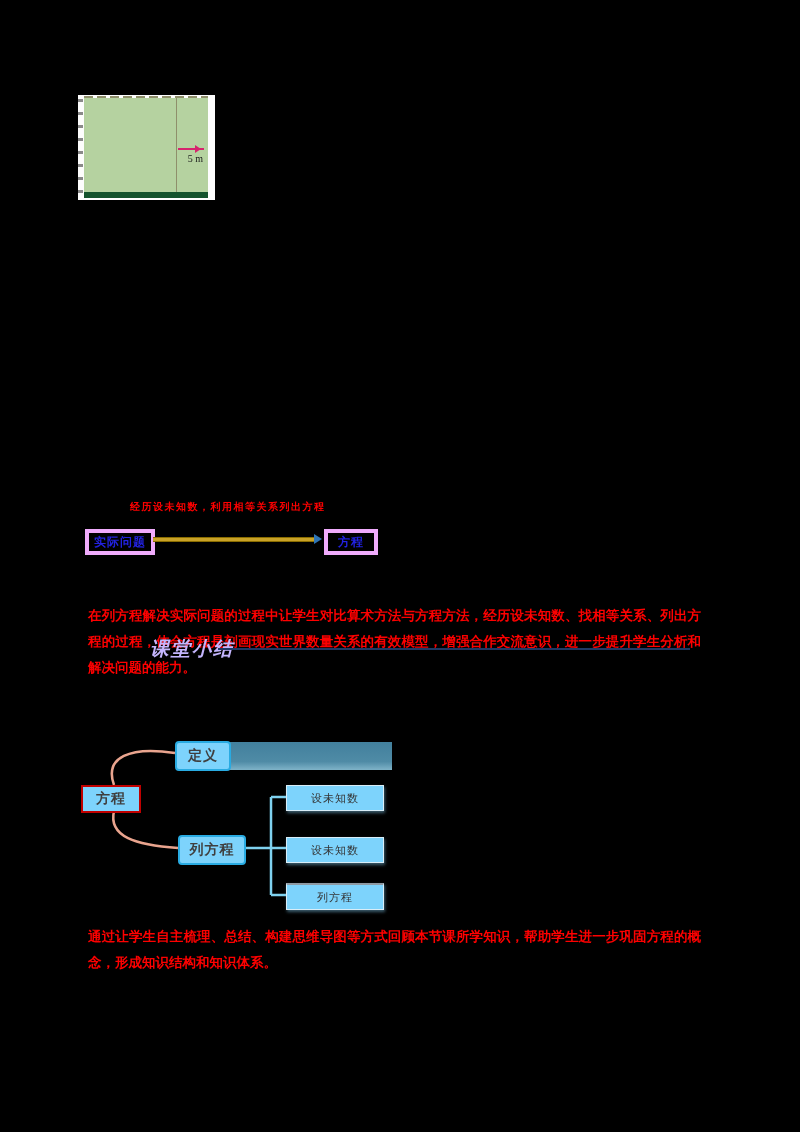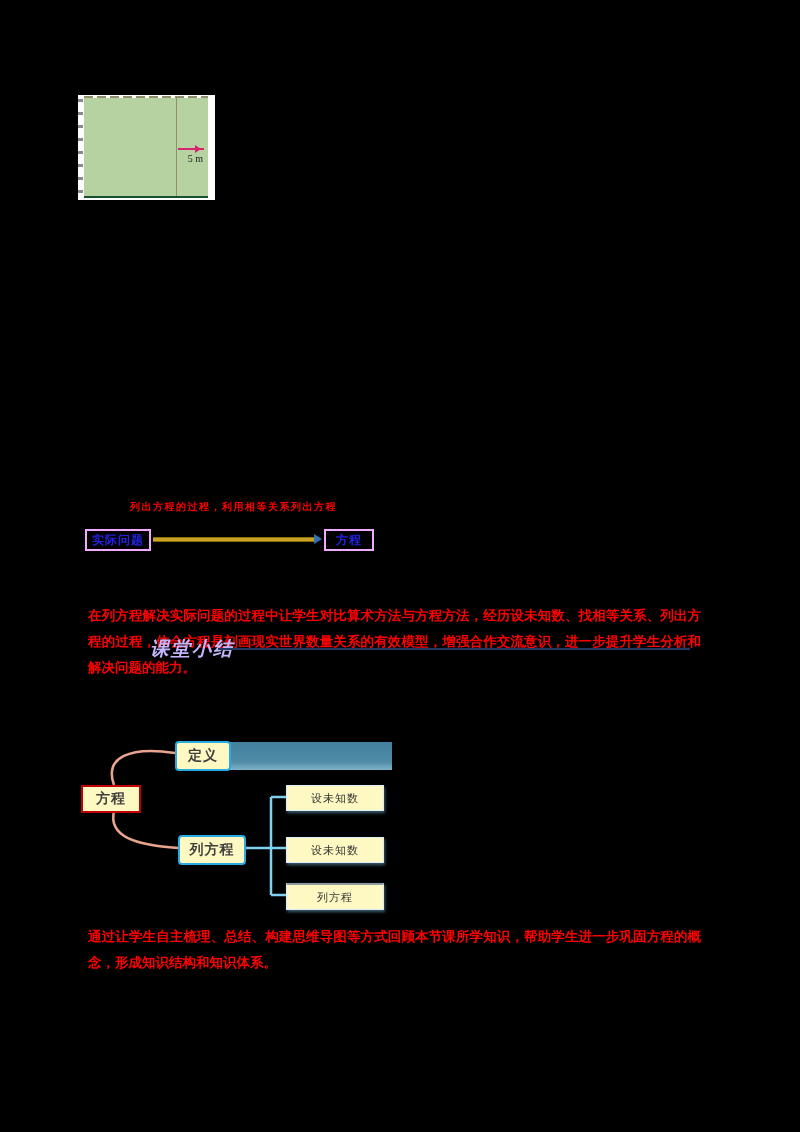--- a/index.html
+++ b/index.html
@@ -6,53 +6,53 @@
   body{
     width:800px;height:1132px;position:relative;overflow:hidden;
     background:#000;
     font-family:"Liberation Sans","DejaVu Sans",sans-serif;
   }
   
   .figure-card{position:absolute;left:78px;top:95px;width:137px;height:105px;background:#fdfdfd;}
   .figure-card .left-ticks{position:absolute;left:0;top:4px;bottom:4px;width:5px;
     background:repeating-linear-gradient(180deg,#8a8a8a 0 3px,transparent 3px 13px);}
   .figure-green{position:absolute;left:6px;right:7px;top:1px;bottom:2px;background:#b5d2a0;
-    border-top:2px solid #8f8f6b;border-bottom:2px solid #14532d;}
+    border-top:2px solid #8f8f6b;border-bottom:6px solid #14532d;}
   .figure-green .top-dashes{position:absolute;top:-2px;left:0;right:0;height:2px;
     background:repeating-linear-gradient(90deg,transparent 0 9px,#fff 9px 13px);}
   .figure-divider{position:absolute;top:0;bottom:0;right:31px;width:1px;background:#8f8f6b;}
   .figure-arrow{position:absolute;right:4px;top:50px;width:26px;height:2px;background:#d6246e;}
   .figure-arrow::after{content:"";position:absolute;right:-1px;top:-3px;border:4px solid transparent;
     border-left:6px solid #d6246e;}
   .figure-dim{position:absolute;right:5px;top:55px;font:10px "Liberation Serif","DejaVu Serif",serif;color:#1a1a1a;}
   
   .red-note{position:absolute;left:130px;top:500px;font-weight:bold;font-size:10px;color:#fe0000;letter-spacing:1.5px;}
   
-  .flow-box{position:absolute;top:529px;height:18px;line-height:18px;border:2px solid #f0abfc;
+  .flow-box{position:absolute;top:529px;height:18px;line-height:18px;border:4px solid #f0abfc;
     color:#2222e0;font-weight:bold;font-size:12px;text-align:center;letter-spacing:1px;background:transparent;}
   .flow-box.src{left:85px;width:62px;}
   .flow-box.dst{left:324px;width:46px;}
   .flow-line{position:absolute;left:153px;top:538px;width:162px;height:3px;background:#c9a227;
     box-shadow:0 -1px 0 #8a6d00,0 1px 0 #8a6d00;}
   .flow-arrowhead{position:absolute;left:314px;top:534px;width:0;height:0;
     border:5px solid transparent;border-left:8px solid #2e74b5;}
   
   .red-para{position:absolute;left:88px;width:613px;font-weight:bold;font-size:13.5px;
     line-height:26px;color:#fe0000;text-align:justify;}
   .red-para.mid{top:603px;}
   .red-para.bottom{top:924px;}
   
   .section-header{position:absolute;left:150px;top:636px;font-weight:bold;font-style:italic;
     font-size:19px;color:#c4b5fd;letter-spacing:2px;}
   .header-rule{position:absolute;left:218px;top:648px;width:472px;height:2px;background:#1f3864;}
   
   .mindmap{position:absolute;left:78px;top:733px;width:340px;height:195px;}
   .mindmap svg{position:absolute;left:0;top:0;}
   .mm-box{position:absolute;display:flex;align-items:center;justify-content:center;
-    background:#fef9c3;color:#3f3f3f;font-weight:bold;}
+    background:#7dd3fc;color:#3f3f3f;font-weight:bold;}
   .mm-root{left:3px;top:52px;width:56px;height:24px;border:2px solid #c00000;font-size:14px;letter-spacing:1px;}
   .mm-def{left:97px;top:8px;width:52px;height:26px;border:2px solid #29abe2;border-radius:4px;font-size:14px;letter-spacing:1px;}
   .mm-banner{position:absolute;left:151px;top:9px;width:163px;height:28px;
     background:linear-gradient(180deg,#42809d 0%,#4f8ba6 70%,#7fb3c8 100%);}
   .mm-list{left:100px;top:102px;width:64px;height:26px;border:2px solid #29abe2;border-radius:4px;font-size:14px;letter-spacing:1px;}
   .mm-leaf{left:208px;width:96px;height:24px;border:1px solid #d9edf7;font-weight:normal;
     font-size:11px;color:#333;box-shadow:1px 2px 3px rgba(110,170,200,.55);letter-spacing:1px;}
   .mm-leaf.l1{top:52px;}
   .mm-leaf.l2{top:104px;}
   .mm-leaf.l3{top:150px;border-top:2px solid #8f9aa3;}
@@ -63,21 +63,21 @@
 <div class="figure-card">
   <div class="left-ticks"></div>
   <div class="figure-green">
     <div class="top-dashes"></div>
     <div class="figure-divider"></div>
     <div class="figure-arrow"></div>
     <div class="figure-dim">5 m</div>
   </div>
 </div>
 
-<div class="red-note">列出方程的过程，利用相等关系列出方程</div>
+<div class="red-note">经历设未知数，利用相等关系列出方程</div>
 
 <div class="flow-box src">实际问题</div>
 <div class="flow-line"></div>
 <div class="flow-arrowhead"></div>
 <div class="flow-box dst">方程</div>
 
 <div class="red-para mid">在列方程解决实际问题的过程中让学生对比算术方法与方程方法，经历设未知数、找相等关系、列出方程的过程，体会方程是刻画现实世界数量关系的有效模型，增强合作交流意识，进一步提升学生分析和解决问题的能力。</div>
 
 <div class="section-header">课堂小结</div>
 <div class="header-rule"></div>

